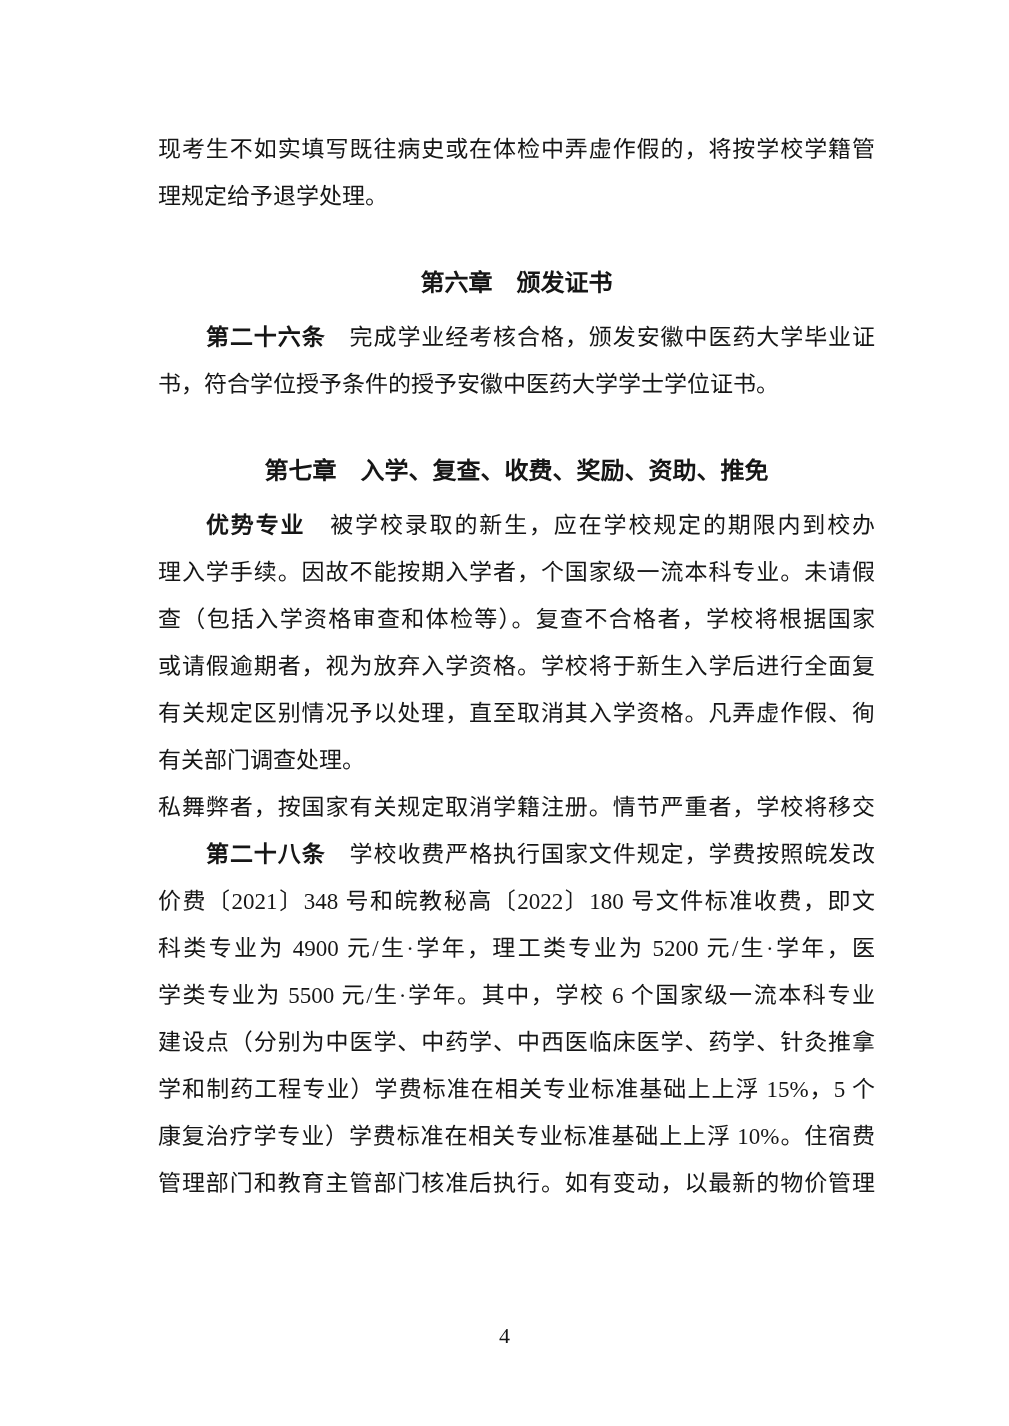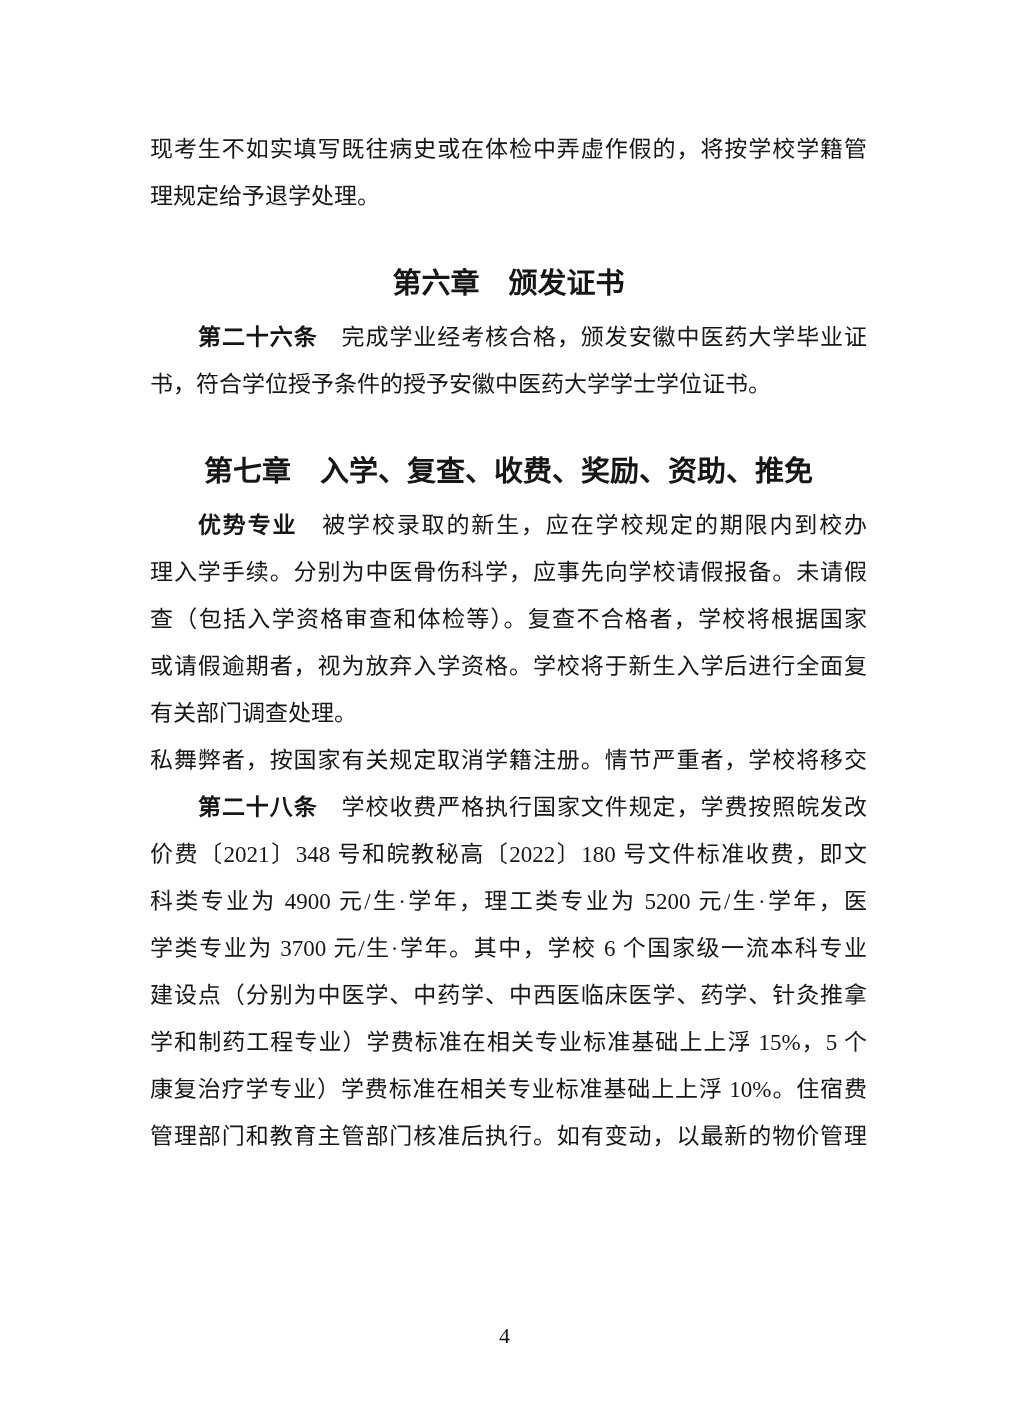--- a/index.html
+++ b/index.html
@@ -11,21 +11,21 @@
     position: relative;
     width: 1009px;
     height: 1426px;
     background: #ffffff;
     color: #161616;
     font-family: "Liberation Serif", "DejaVu Serif", serif;
     overflow: hidden;
   }
   .body-col {
     position: absolute;
-    left: 150px;
+    left: 158px;
     top: 126px;
     width: 717px;
   }
   .line {
     box-sizing: border-box;
     width: 100%;
     height: 47px;
     line-height: 47px;
     font-size: 23px;
     overflow: hidden;
@@ -40,21 +40,21 @@
     padding-left: 48px;
   }
   .heading {
     box-sizing: border-box;
     width: 100%;
     height: 50px;
     line-height: 50px;
     margin: 38px 0 6px 0;
     font-family: "Liberation Sans", "DejaVu Sans", sans-serif;
     font-weight: 700;
-    font-size: 29px;
+    font-size: 24px;
     text-align: right;
     text-align-last: center;
     white-space: nowrap;
     overflow: hidden;
   }
   .bold-label {
     font-family: Liberation Mono, monospace;
     font-weight: 700;
   }
   .page-number {
@@ -74,28 +74,29 @@
 
 <div class="doc-page">
   <div class="body-col">
       <div class="line">现考生不如实填写既往病史或在体检中弄虚作假的，将按学校学籍管</div>
       <div class="line flush">理规定给予退学处理。</div>
       <div class="heading">第六章　颁发证书</div>
       <div class="line indent"><span class="bold-label">第二十六条</span>　完成学业经考核合格，颁发安徽中医药大学毕业证</div>
       <div class="line flush">书，符合学位授予条件的授予安徽中医药大学学士学位证书。</div>
       <div class="heading">第七章　入学、复查、收费、奖励、资助、推免</div>
       <div class="line indent"><span class="bold-label">优势专业</span>　被学校录取的新生，应在学校规定的期限内到校办</div>
-      <div class="line">理入学手续。分别为中医骨伤科学，应事先向学校请假报备。未请假</div>
+      <div class="line">理入学手续。因故不能按期入学者，个国家级一流本科专业。未请假</div>
       <div class="line">查（包括入学资格审查和体检等）。复查不合格者，学校将根据国家</div>
       <div class="line">或请假逾期者，视为放弃入学资格。学校将于新生入学后进行全面复</div>
+      <div class="line">有关规定区别情况予以处理，直至取消其入学资格。凡弄虚作假、徇</div>
       <div class="line flush">有关部门调查处理。</div>
       <div class="line">私舞弊者，按国家有关规定取消学籍注册。情节严重者，学校将移交</div>
       <div class="line indent"><span class="bold-label">第二十八条</span>　学校收费严格执行国家文件规定，学费按照皖发改</div>
       <div class="line">价费〔2021〕348 号和皖教秘高〔2022〕180 号文件标准收费，即文</div>
       <div class="line">科类专业为 4900 元/生·学年，理工类专业为 5200 元/生·学年，医</div>
-      <div class="line">学类专业为 3700 元/生·学年。其中，学校 6 个国家级一流本科专业</div>
+      <div class="line">学类专业为 5500 元/生·学年。其中，学校 6 个国家级一流本科专业</div>
       <div class="line">建设点（分别为中医学、中药学、中西医临床医学、药学、针灸推拿</div>
       <div class="line">学和制药工程专业）学费标准在相关专业标准基础上上浮 15%，5 个</div>
       <div class="line">康复治疗学专业）学费标准在相关专业标准基础上上浮 10%。住宿费</div>
       <div class="line">管理部门和教育主管部门核准后执行。如有变动，以最新的物价管理</div>
     </div>
   <div class="page-number">4</div>
 </div>
 
 </body></html>

